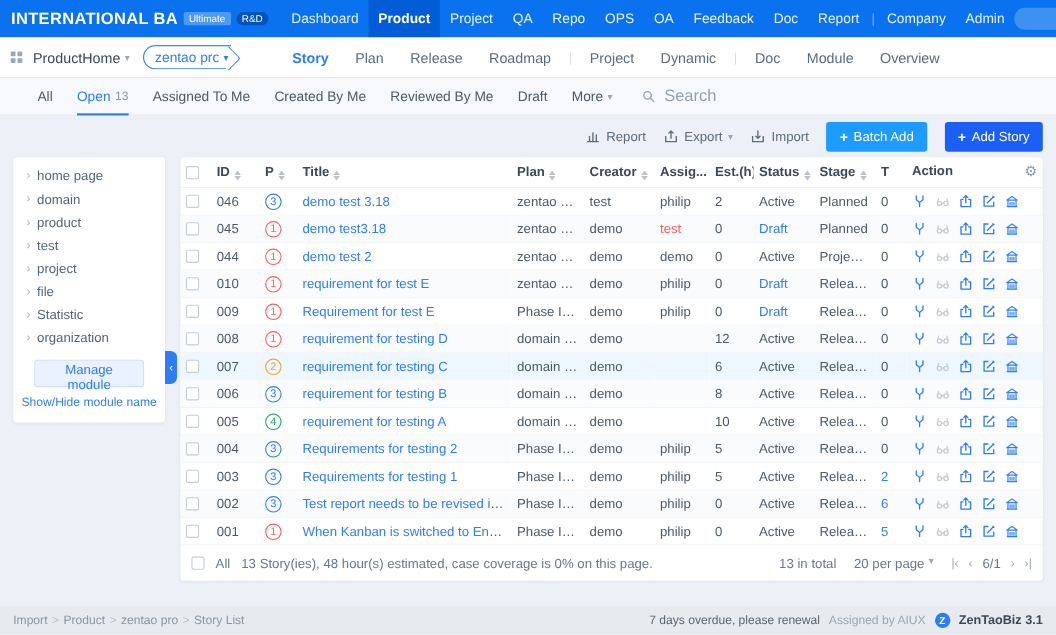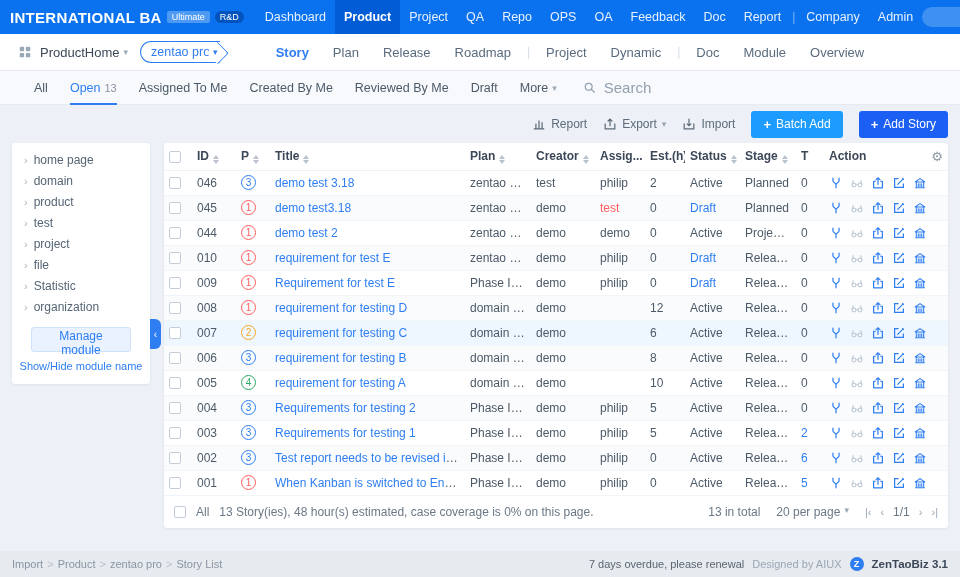--- a/index.html
+++ b/index.html
@@ -20,21 +20,21 @@
   .topmenu{display:flex;align-items:stretch;margin-left:12px;height:34px}
   .topmenu .item{line-height:34px;padding:0 9px;font-size:12.5px;color:#e8f1ff;cursor:pointer;white-space:nowrap}
   .topmenu .item.active{background:var(--topbar-active);font-weight:bold;color:#fff}
   .topmenu .divider{line-height:34px;color:rgba(255,255,255,.45);padding:0 2px}
   .topbar-right{margin-left:auto;display:flex;align-items:center;gap:10px}
   .nav-search{display:flex;align-items:center;background:rgba(255,255,255,.22);border-radius:10px;height:20px;overflow:hidden}
   .nav-search input{border:none;background:transparent;width:82px;height:100%;padding:0 8px;color:#fff;font-size:11px;outline:none}
   .caret{font-size:9px;color:#9aa7b5}
 
   
-  .subnav{height:37px;background:#fff;border-bottom:1px solid #e6ebf1;display:flex;align-items:center;padding:0 18px;flex:none}
+  .subnav{height:37px;background:#fff;border-bottom:1px solid #e6ebf1;display:flex;align-items:center;padding:0 8px;flex:none}
   .apps-icon{color:#9aa7b5;margin-right:8px;display:flex;cursor:pointer}
   .crumb{color:#3c4858;font-size:13px;display:flex;align-items:center;gap:4px;cursor:pointer;white-space:nowrap}
   .ribbon{margin-left:12px;position:relative;height:22px;display:flex;align-items:center;border:1px solid var(--accent);
           border-right:none;border-radius:11px 0 0 11px;padding:0 2px 0 10px;color:var(--accent);font-size:12.5px;gap:3px;background:#fff;cursor:pointer;white-space:nowrap}
   .ribbon::after{content:"";position:absolute;right:-6px;top:2.8px;width:14.5px;height:14.5px;transform:rotate(45deg);
                  border-top:1px solid var(--accent);border-right:1px solid var(--accent);background:#fff;border-radius:0 3px 0 0}
   .ribbon .caret{color:var(--accent);position:relative;z-index:1}
   .tabs{display:flex;align-items:center;margin-left:44px}
   .tabs .item{padding:0 12px;font-size:13px;color:#5a6b7d;cursor:pointer;white-space:nowrap}
   .tabs .item.active{color:var(--accent);font-weight:bold}
@@ -963,32 +963,32 @@
       <span>13 Story(ies), 48 hour(s) estimated, case coverage is 0% on this page.</span>
       <span class="tf-right">
         <span>13 in total</span>
         <span class="perpage">
           <span>20 per page</span>
           <span class="caret">▾</span>
         </span>
         <span class="pager">
           <span class="pg">|‹</span>
           <span class="pg">‹</span>
-          <span class="cur">1/1</span>
+          <span class="cur">6/1</span>
           <span class="pg">›</span>
           <span class="pg">›|</span>
         </span>
       </span>
     </div>
   </section>
 </div>
 
 <footer class="page-footer">
   <span class="pf-crumb">
     <span class="lnk">Import</span><span class="sep">&gt;</span><span class="lnk">Product</span><span class="sep">&gt;</span><span class="lnk">zentao pro</span><span class="sep">&gt;</span><span>Story List</span>
   </span>
   <span class="pf-right">
     <span class="overdue">7 days overdue, please renewal</span>
-    <span class="designed">Designed by AIUX</span>
+    <span class="designed">Assigned by AIUX</span>
     <span class="logo">Z</span>
     <span class="pf-brand">ZenTaoBiz 3.1</span>
   </span>
 </footer>
 
 </body></html>

